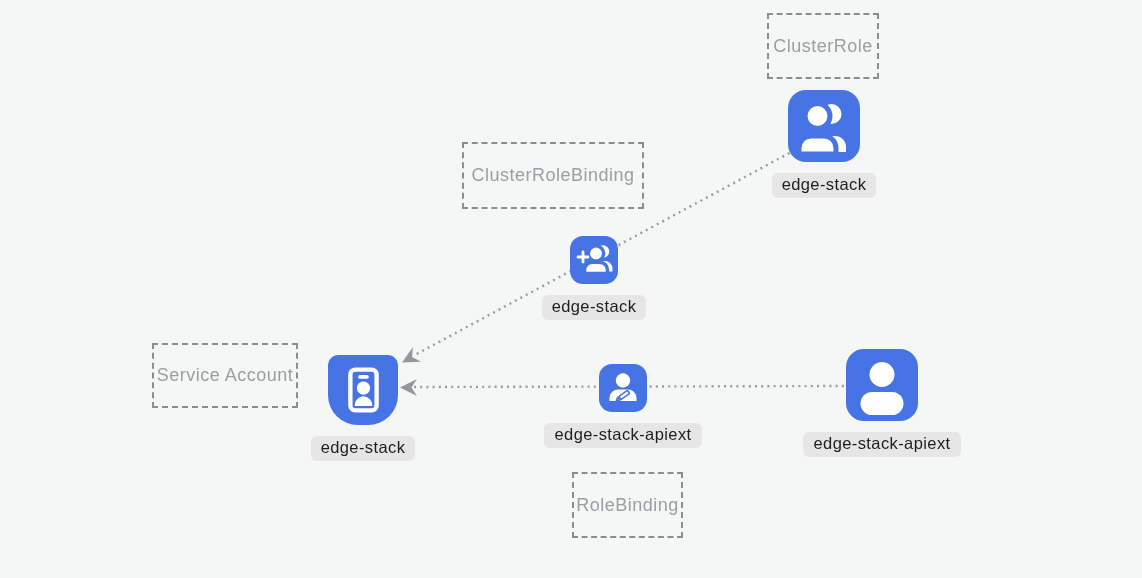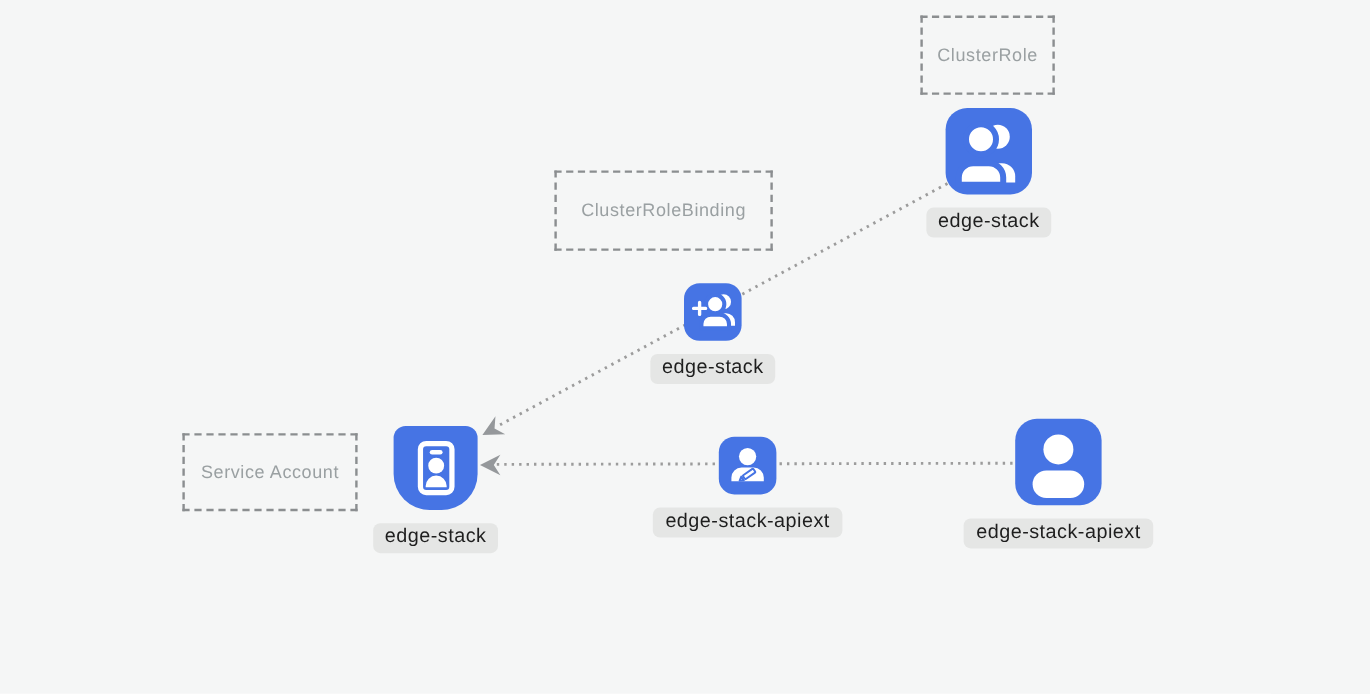--- a/index.html
+++ b/index.html
@@ -18,21 +18,21 @@
   .dotline { stroke: var(--line-gray, #9c9c9c); stroke-width: 2.4; stroke-dasharray: 2 4.2; fill: none; }
   .arrowhead { fill: var(--arrow-gray, #95989b); }
 
   
   .kind-box {
     position: absolute;
     z-index: 2;
     border: 2px dashed var(--box-border, #8b8e90);
     display: flex; align-items: center; justify-content: center;
     color: var(--box-text, #9aa0a2);
-    font-size: 15px;
+    font-size: 18px;
     letter-spacing: 0.5px;
     box-sizing: border-box;
   }
 
   
   .node {
     position: absolute;
     z-index: 3;
     display: flex; flex-direction: column; align-items: center;
   }
@@ -77,24 +77,27 @@
   </svg>
 
   <div class="kind-box" style="left:767px; top:13px; width:112px; height:66px;">
     <span>ClusterRole</span>
   </div>
 
   <div class="kind-box" style="left:462px; top:142px; width:182px; height:67px;text-align:center;">
     <span>ClusterRoleBinding</span>
   </div>
 
-  <div class="kind-box" style="left:152px; top:361px; width:146px; height:65px;">
+  <div class="kind-box" style="left:152px; top:343px; width:146px; height:65px;">
     <span>Service Account</span>
   </div>
 
+  <div class="kind-box" style="left:572px; top:472px; width:111px; height:66px;">
+    <span>RoleBinding</span>
+  </div>
 
 
   <div class="node" style="left:788px; top:90px; width:72px;">
     <div class="tile tile-lg">
       <svg width="72" height="72" viewBox="0 0 72 72">
         <circle class="g-fill" cx="43.5" cy="24" r="10"></circle>
         <path class="g-fill" d="M32 62 v-5 a11 11 0 0 1 11-11 h4 a11 11 0 0 1 11 11 v5 z"></path>
         <circle class="g-sep" cx="29.5" cy="26" r="12.5"></circle>
         <path class="g-sep" d="M11 64 v-6 a12 12 0 0 1 12-12 h13 a12 12 0 0 1 12 12 v6 z"></path>
       </svg>

